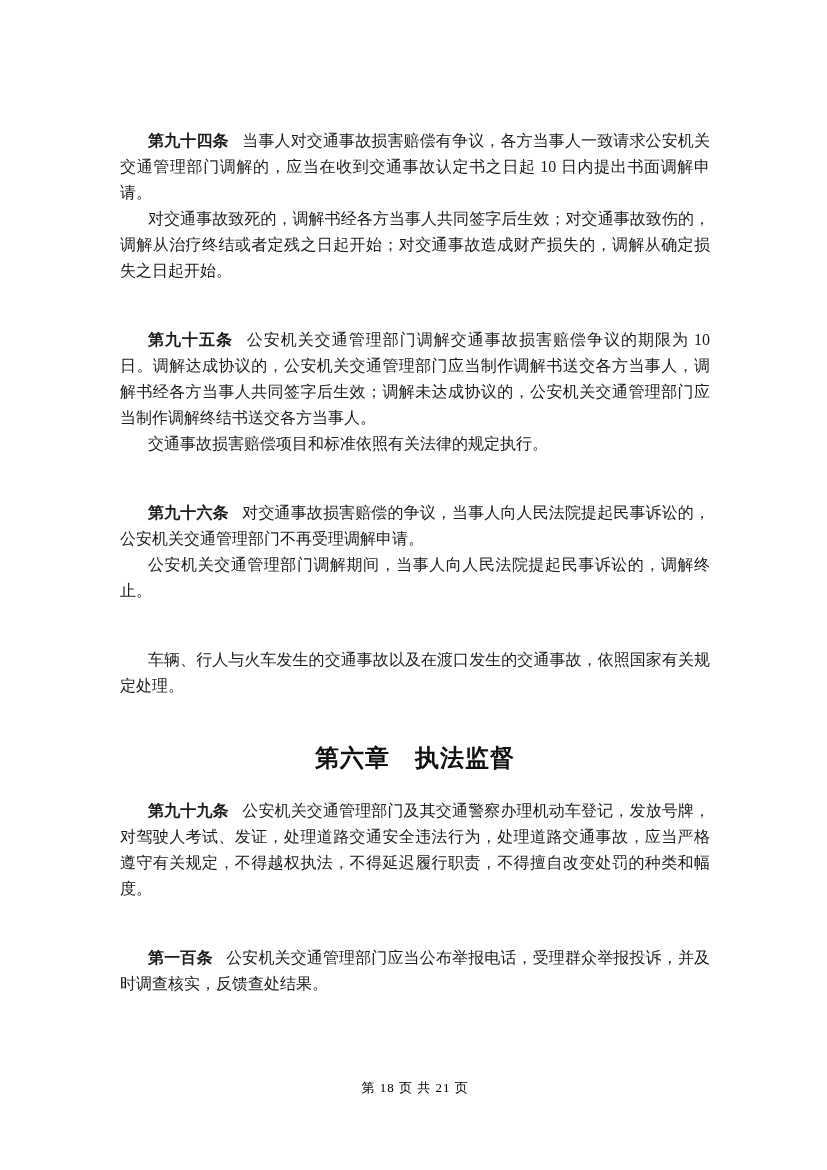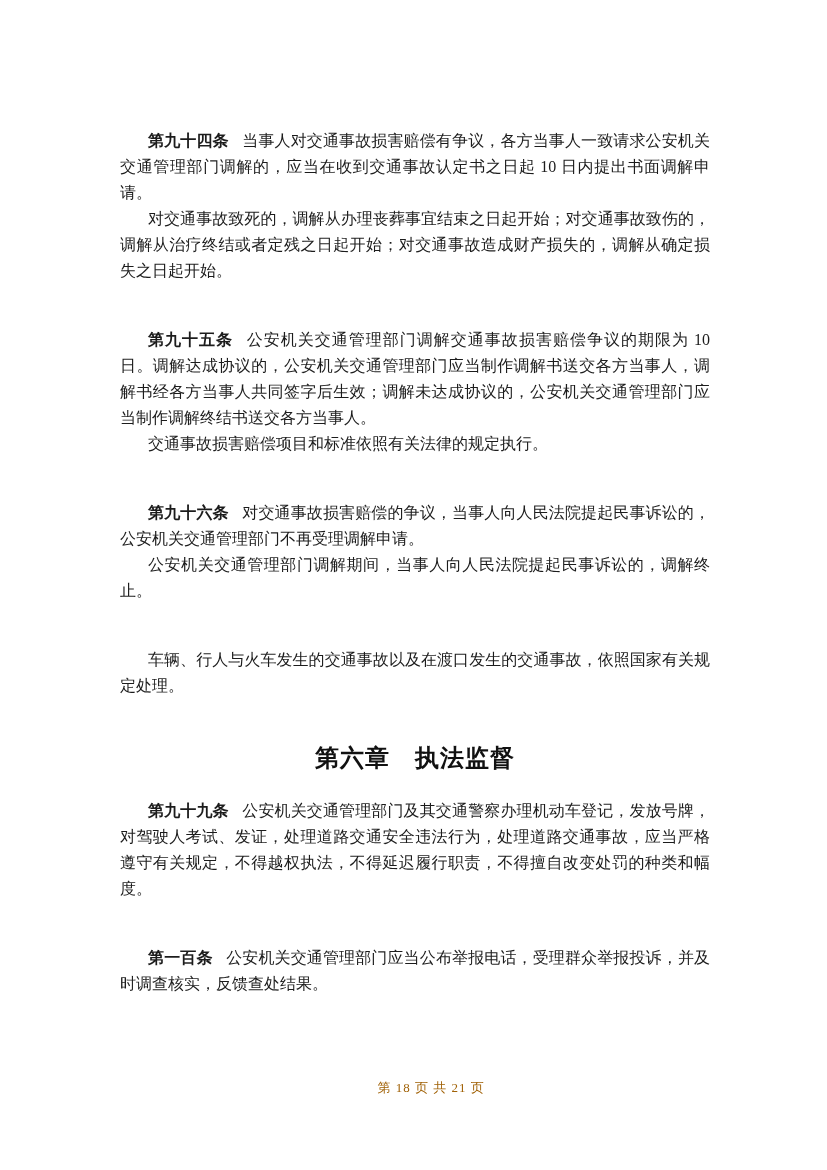--- a/index.html
+++ b/index.html
@@ -42,38 +42,38 @@
     font-family: "Liberation Sans", "DejaVu Sans", sans-serif;
     font-weight: bold;
     font-size: 24px;
     line-height: 32px;
     text-align: center;
     color: #111111;
     letter-spacing: 1px;
   }
   .footer {
     position: absolute;
-    left: 136px;
+    left: 120px;
     top: 1079px;
     width: 590px;
     text-align: center;
     font-size: 13px;
     line-height: 18px;
-    color: #a16207;
+    color: #000000;
     letter-spacing: 1px;
   }
 </style>
 </head>
 <body>
 
 <div class="page">
   <main class="content" id="doc-body">
       <section class="article">
         <p><b class="article-label">第九十四条</b><span>当事人对交通事故损害赔偿有争议，各方当事人一致请求公安机关交通管理部门调解的，应当在收到交通事故认定书之日起 10 日内提出书面调解申请。</span></p>
-        <p>对交通事故致死的，调解从办理丧葬事宜结束之日起开始；对交通事故致伤的，调解从治疗终结或者定残之日起开始；对交通事故造成财产损失的，调解从确定损失之日起开始。</p>
+        <p>对交通事故致死的，调解书经各方当事人共同签字后生效；对交通事故致伤的，调解从治疗终结或者定残之日起开始；对交通事故造成财产损失的，调解从确定损失之日起开始。</p>
       </section>
       <section class="article">
         <p><b class="article-label">第九十五条</b><span>公安机关交通管理部门调解交通事故损害赔偿争议的期限为 10 日。调解达成协议的，公安机关交通管理部门应当制作调解书送交各方当事人，调解书经各方当事人共同签字后生效；调解未达成协议的，公安机关交通管理部门应当制作调解终结书送交各方当事人。</span></p>
         <p>交通事故损害赔偿项目和标准依照有关法律的规定执行。</p>
       </section>
       <section class="article">
         <p><b class="article-label">第九十六条</b><span>对交通事故损害赔偿的争议，当事人向人民法院提起民事诉讼的，公安机关交通管理部门不再受理调解申请。</span></p>
         <p>公安机关交通管理部门调解期间，当事人向人民法院提起民事诉讼的，调解终止。</p>
       </section>
       <section class="article">

